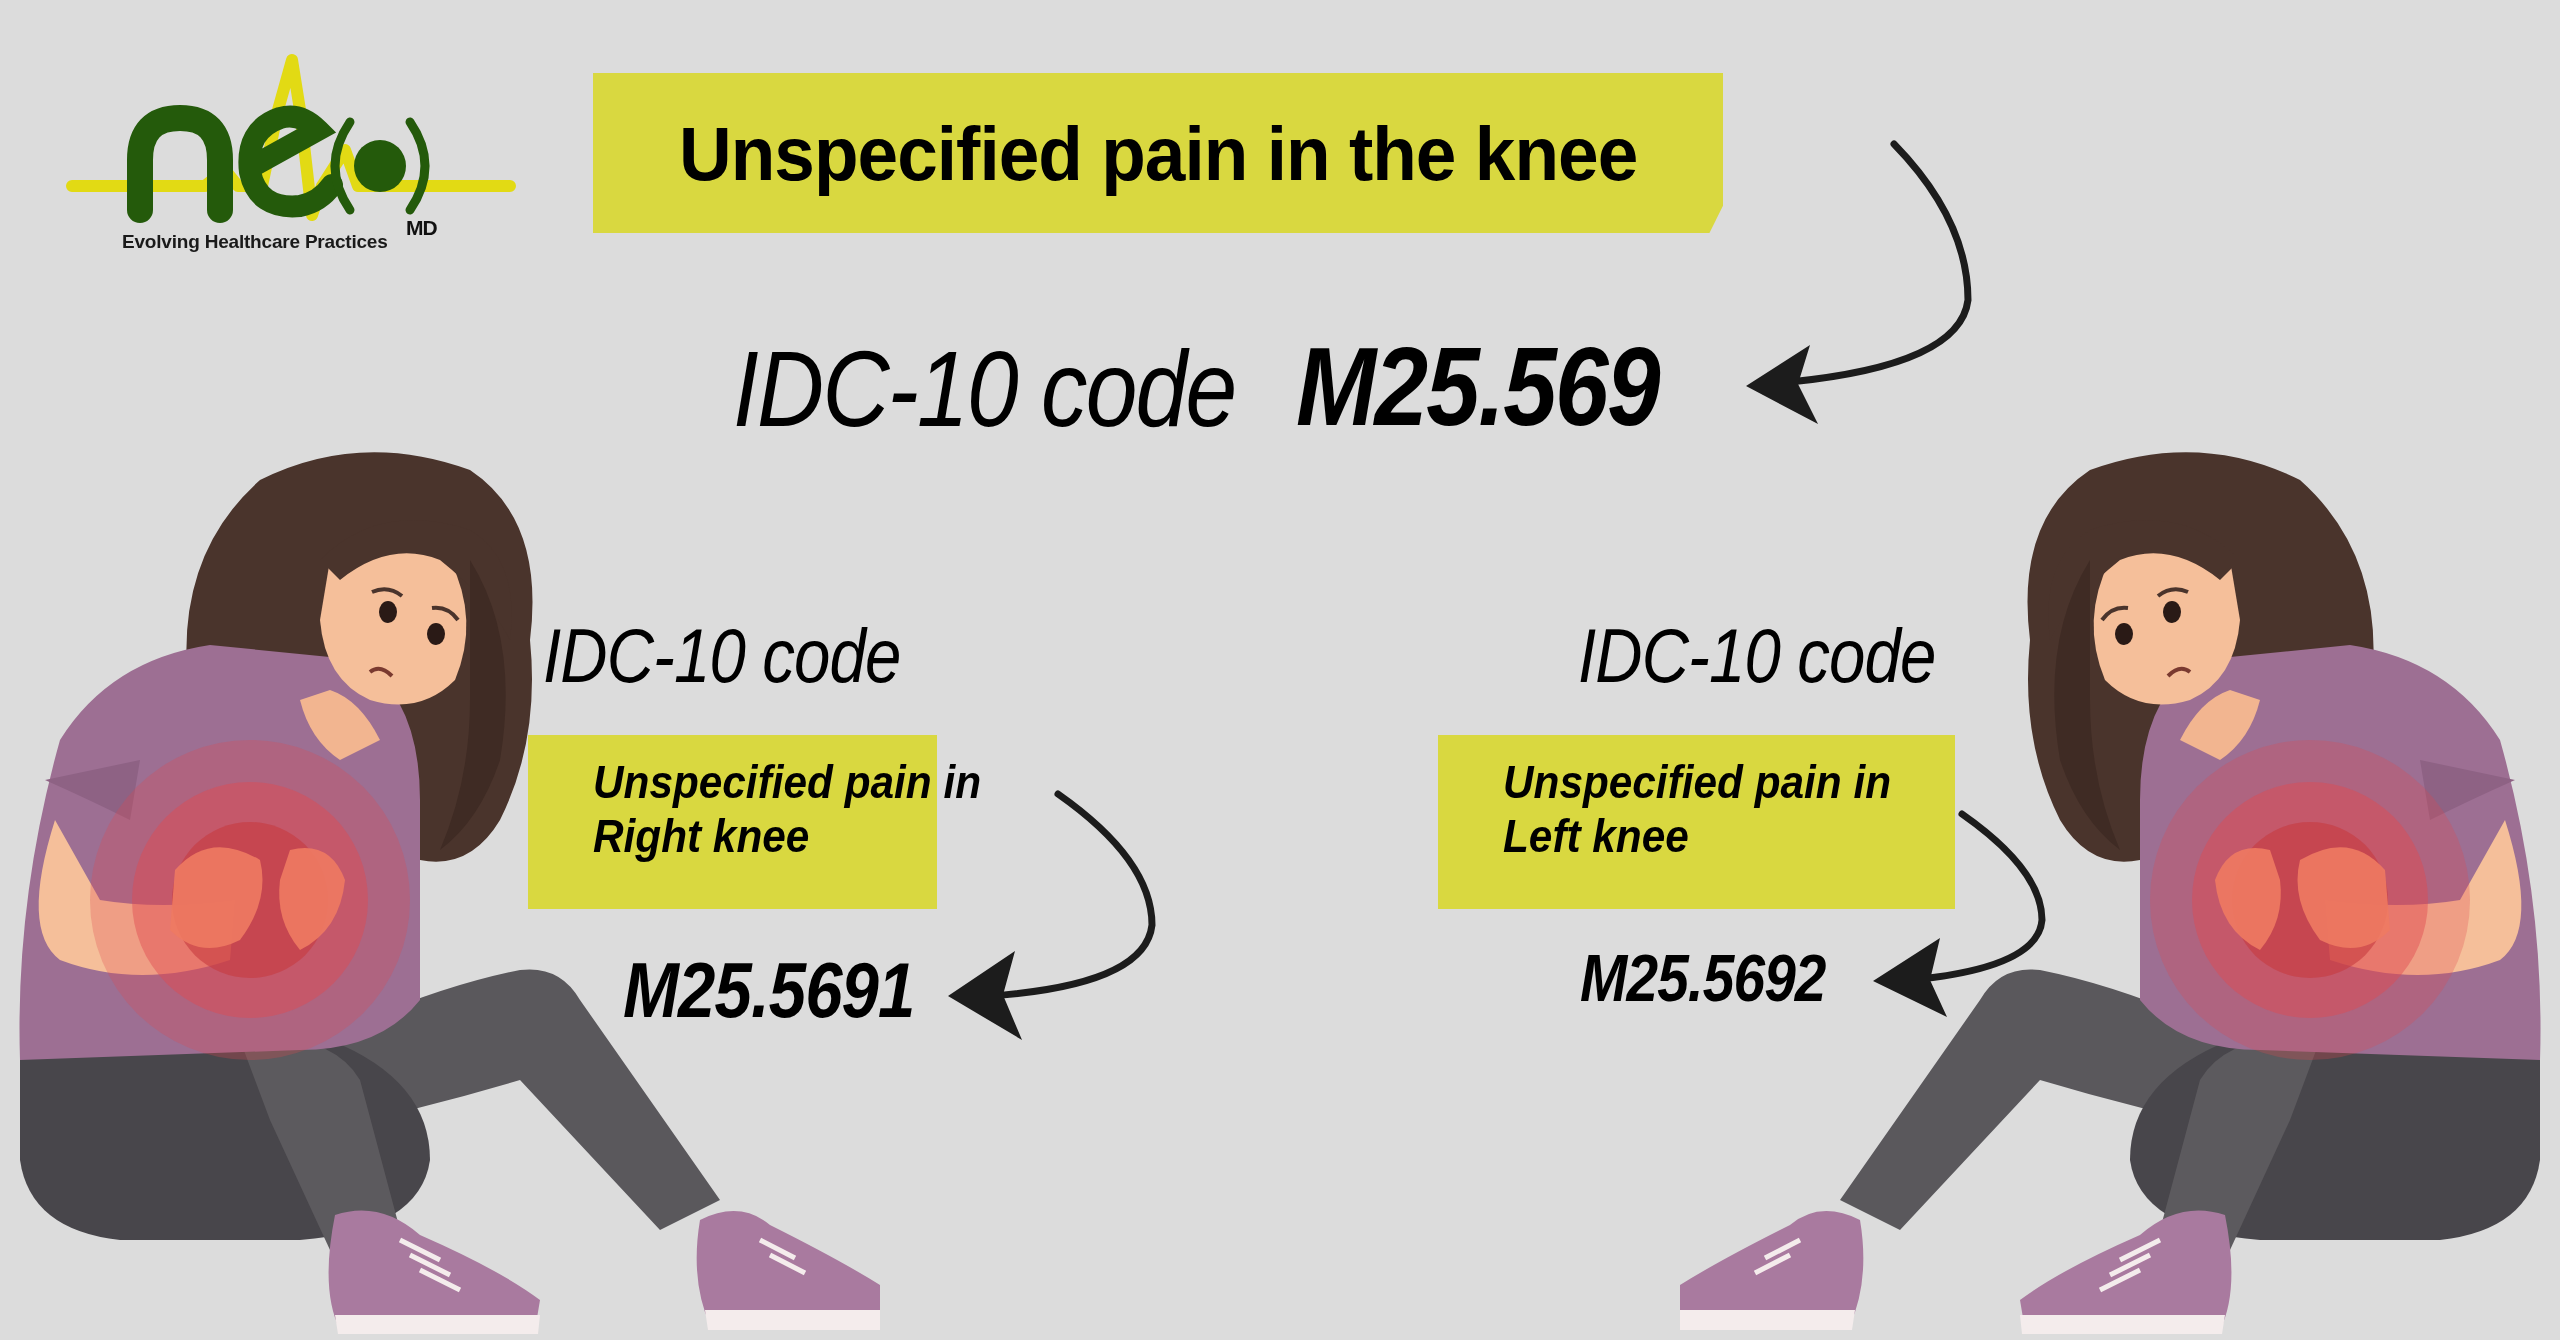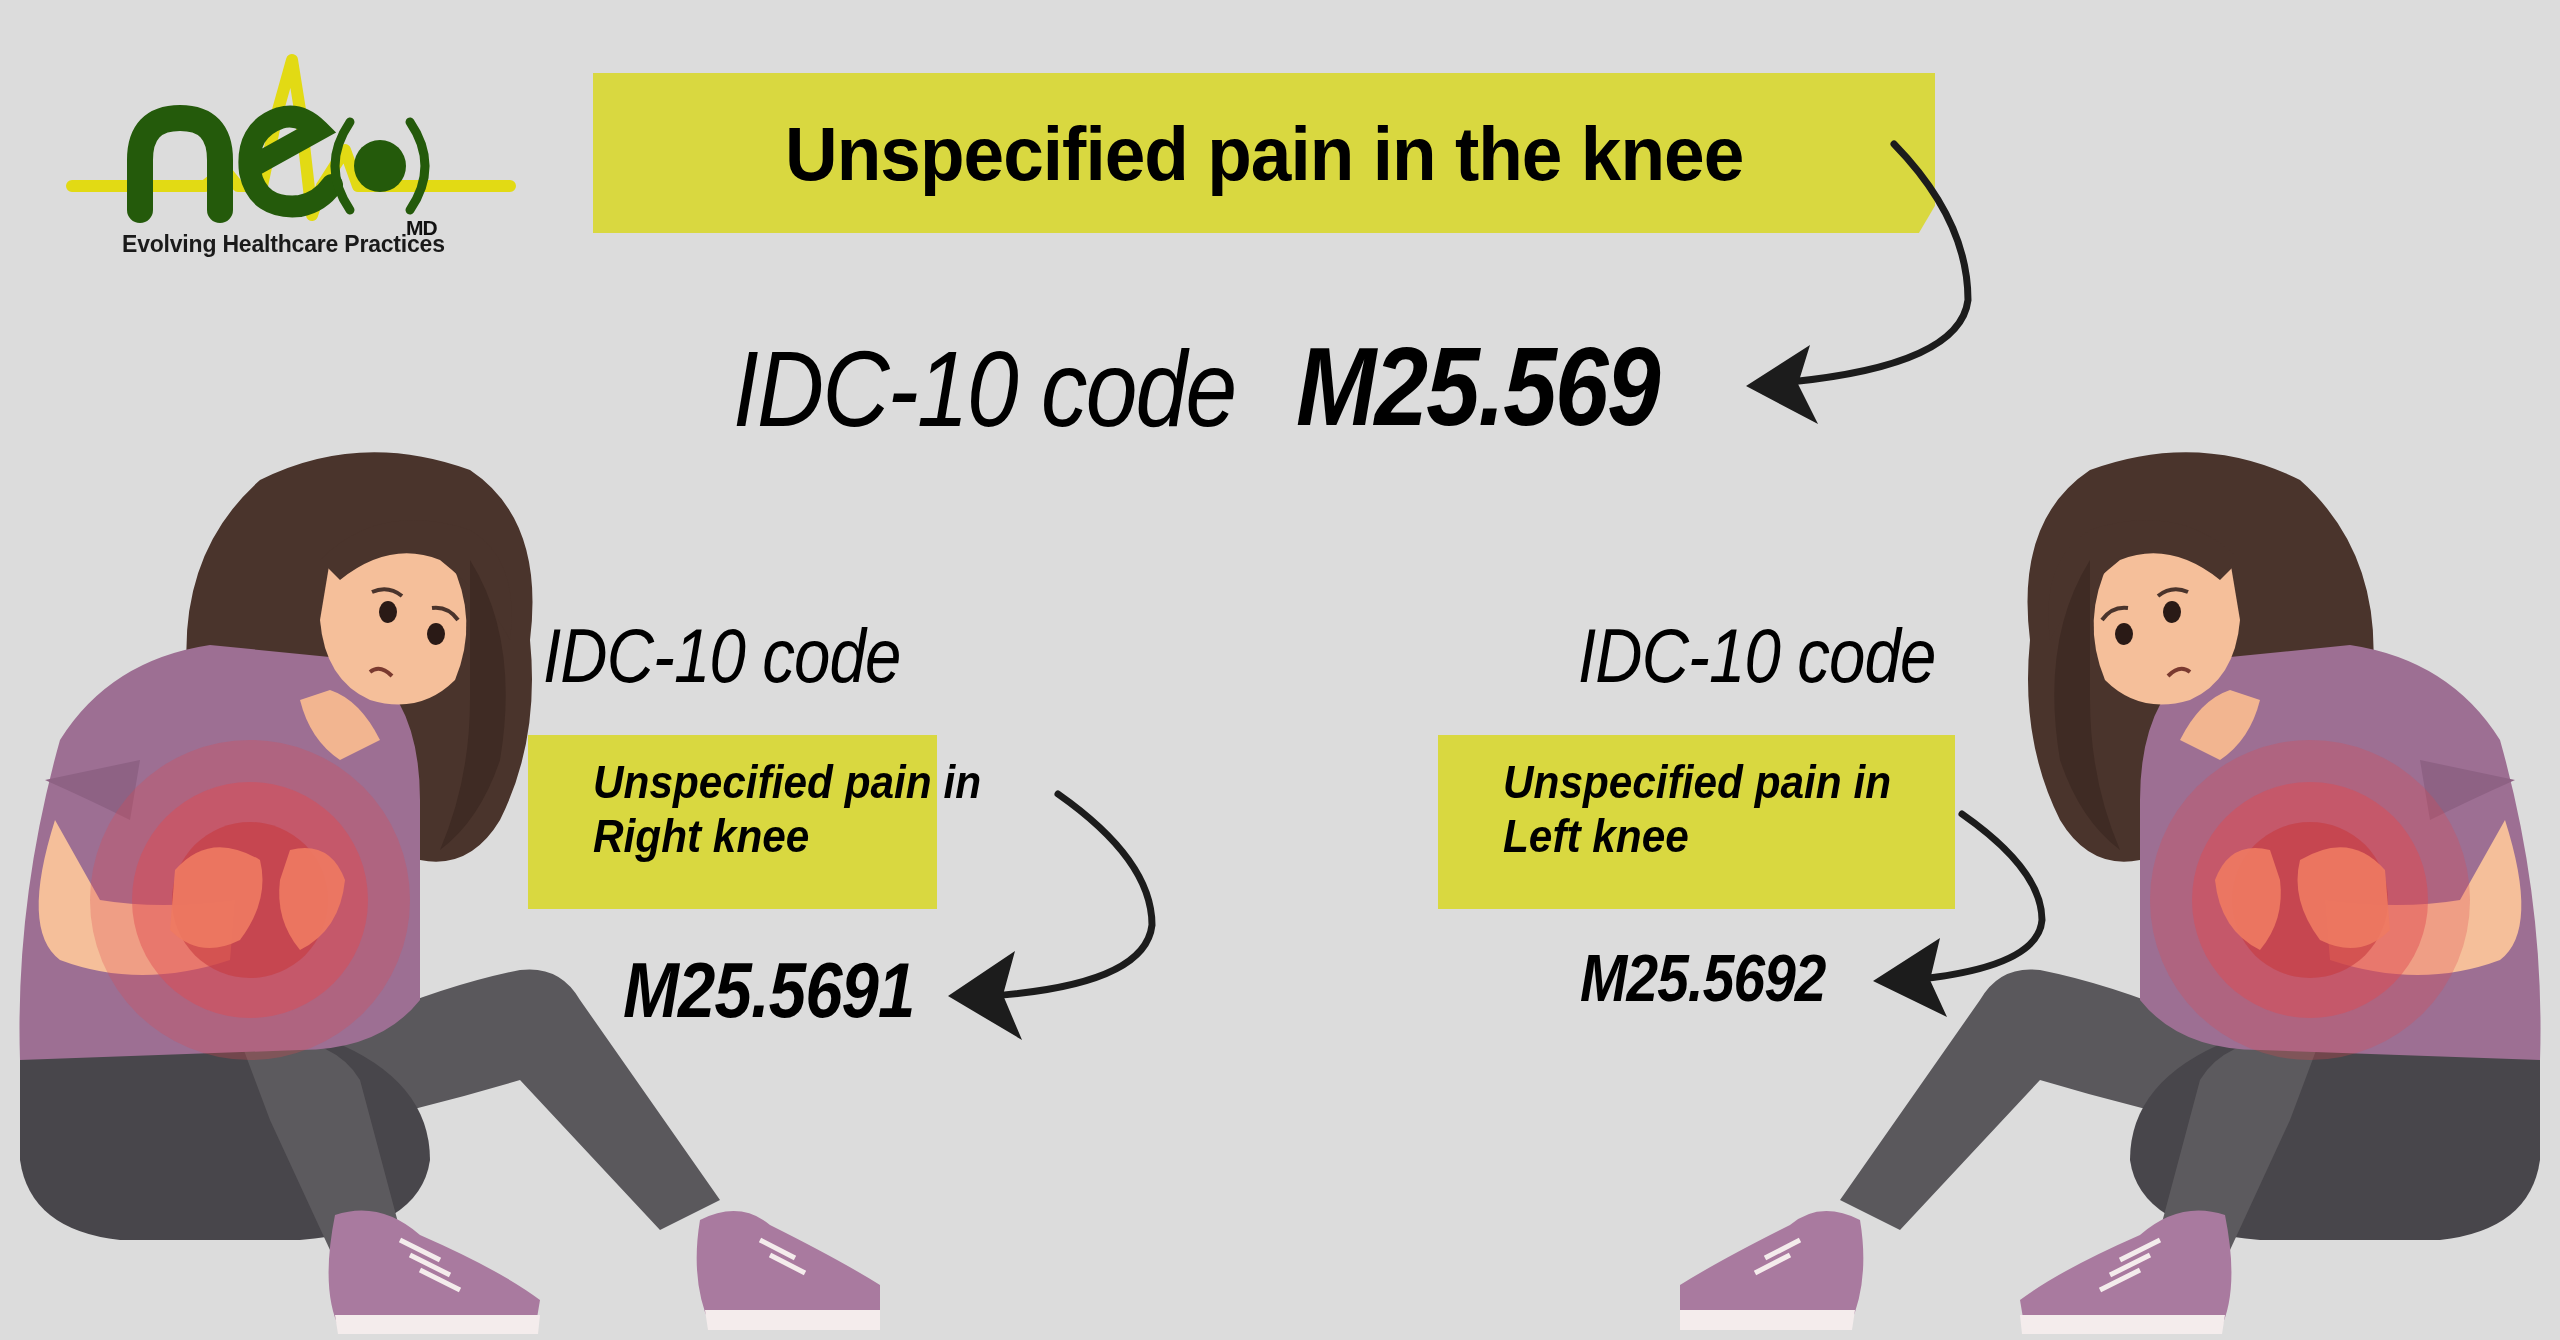--- a/index.html
+++ b/index.html
@@ -6,31 +6,31 @@
   body {
     width: 2560px; height: 1340px; overflow: hidden;
     background: #dcdcdc;
     position: relative;
     font-family: "Liberation Sans", sans-serif;
   }
   svg.layer { position: absolute; left: 0; top: 0; }
 
   .logo-tagline {
     position: absolute; left: 122px; top: 231px;
-    font-size: 23px; font-weight: bold; color: #1a1a1a;
+    font-size: 19px; font-weight: bold; color: #1a1a1a;
     white-space: nowrap; letter-spacing: -0.2px;
   }
   .logo-md {
     position: absolute; left: 406px; top: 216px;
     font-size: 21px; font-weight: 900; color: #111;
     letter-spacing: -1px;
   }
 
   .title-banner {
-    position: absolute; left: 593px; top: 73px; width: 1342px; height: 160px;
+    position: absolute; left: 593px; top: 73px; width: 1130px; height: 160px;
     background: #d9d840;
     clip-path: polygon(0 0, 100% 0, 100% 83%, 98.8% 100%, 0 100%);
     display: flex; align-items: center; justify-content: center;
   }
   .title-text {
     font-size: 76px; font-weight: bold; color: #000;
     letter-spacing: -1px; transform: scaleX(0.96);
     white-space: nowrap;
   }
 

